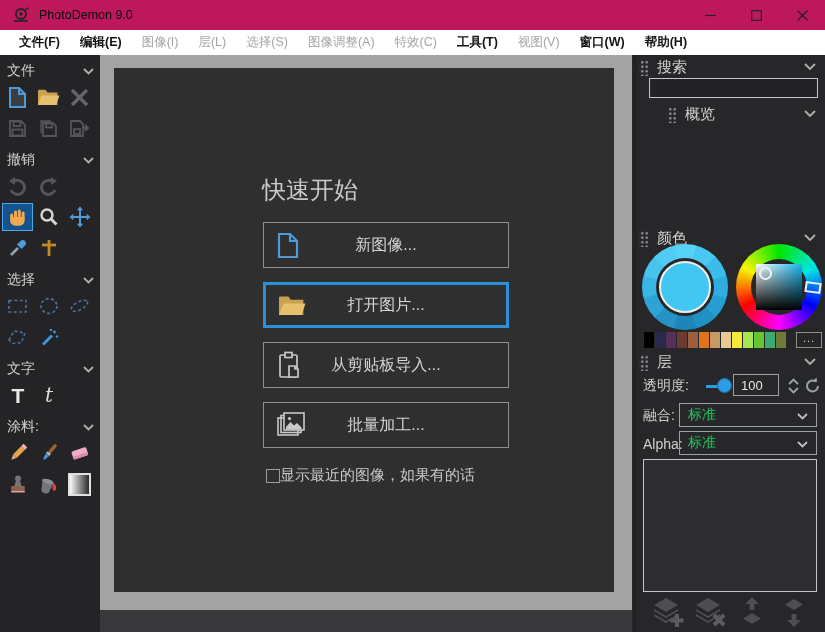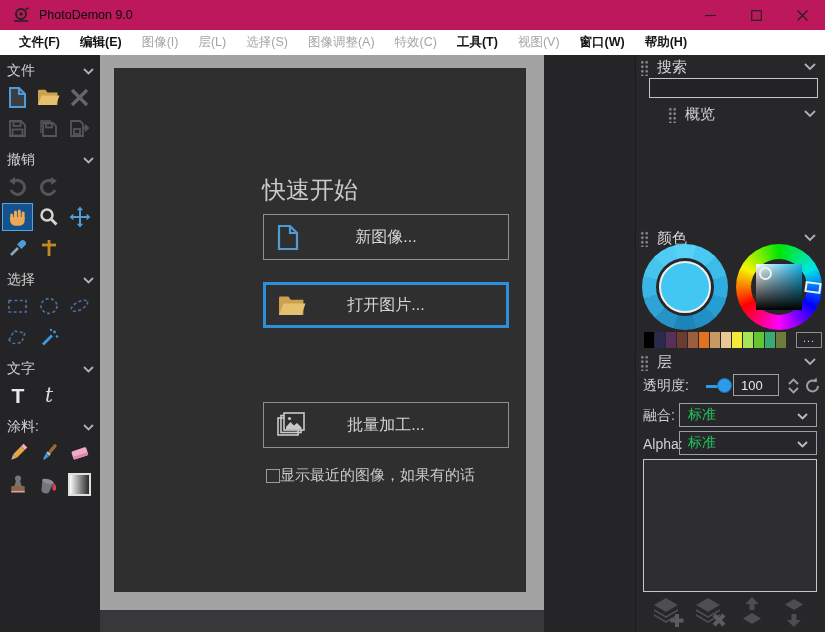--- a/index.html
+++ b/index.html
@@ -14,21 +14,21 @@
   .titlebar .app-icon{margin:0 9px 0 13px;display:flex;align-items:center;}
   .titlebar .title{font-size:12.5px;color:#0a0a0a;}
   .win-controls{position:absolute;right:0;top:0;height:30px;display:flex;}
   .win-btn{width:46px;height:30px;display:flex;align-items:center;justify-content:center;}
   
   .menubar{position:absolute;top:30px;left:0;right:0;height:25px;background:#ffffff;display:flex;align-items:center;padding-left:9px;}
   .menu-item{font-size:12.5px;color:#141414;padding:0 10px;font-weight:bold;}
   .menu-item.disabled{color:#a4a4a4;font-weight:normal;}
   
   .left-toolbar{position:absolute;top:55px;left:0;width:100px;bottom:0;background:#242427;border-right:1px solid #1c1c1e;}
-  .canvas-col{position:absolute;top:55px;left:100px;width:444px;bottom:0;}
+  .canvas-col{position:absolute;top:55px;left:100px;width:532px;bottom:0;}
   .canvas-frame{position:absolute;top:0;left:0;right:0;height:555px;background:#a3a3a3;}
   .canvas-inner{position:absolute;left:14px;top:13px;right:18px;bottom:18px;background:#2f2f30;}
   .status-strip{position:absolute;top:555px;left:0;right:0;bottom:0;background:#38383a;}
   .right-panel{position:absolute;top:55px;left:635px;right:0;bottom:0;background:#27272a;border-left:1px solid #1c1c1e;}
   
   .lt-header{height:22px;padding:5px 6px 0 7px;display:flex;align-items:center;justify-content:space-between;color:#cfcfcf;font-size:14px;}
   .tool-row{display:flex;padding:1px 0 2px 2px;}
   .tool-cell{width:31px;height:28px;display:flex;align-items:center;justify-content:center;border:1px solid transparent;box-sizing:border-box;}
   .tool-cell.selected{background:#15538e;border:1px solid #4fa7ea;}
   .chev{display:block;}
@@ -341,40 +341,51 @@
     </div>
   </div>
 </div>
 
 <div class="canvas-col">
   <div class="canvas-frame">
     <div class="canvas-inner">
 
       <div class="qs-title">快速开始</div>
 
-      <div class="qs-btn" style="top:146px;">
+      <div class="qs-btn" style="top:154px;">
         <span class="qico">
           <svg width="24" height="27" viewBox="0 0 24 27">
               <path d="M3 2 h11 l7 7 v16 h-18z" fill="none" stroke="#4f9bd8" stroke-width="2.2"></path>
               <path d="M14 2 v7 h7" fill="none" stroke="#4f9bd8" stroke-width="2.2"></path>
             </svg>
         </span>
         <span>新图像...</span>
       </div>
 
       <div class="qs-btn focused" style="top:214px;">
         <span class="qico">
           <svg width="28" height="23" viewBox="0 0 28 23">
               <path d="M1 21 V4 a1.4 1.4 0 0 1 1.4-1.4 h8 l2.4 3.2 h12.6 V21z" fill="#caa14e"></path>
               <path d="M1 21 L5.5 9.5 h22 L23.5 21z" fill="#e5c06e"></path>
             </svg>
         </span>
         <span>打开图片...</span>
       </div>
 
+      <div class="qs-btn" style="top:274px;">
+        <span class="qico">
+          <svg width="26" height="28" viewBox="0 0 26 28" fill="none" stroke="#c9c9c9" stroke-width="1.7">
+              <rect x="4" y="4" width="17" height="22" rx="1.2"></rect>
+              <rect x="9" y="1.5" width="7" height="5" fill="#2f2f30"></rect>
+              <path d="M13 15 h6 l3 3 v8 h-9z" fill="#2f2f30"></path>
+              <path d="M19 15 v3 h3"></path>
+            </svg>
+        </span>
+        <span>从剪贴板导入...</span>
+      </div>
 
       <div class="qs-btn" style="top:334px;">
         <span class="qico">
           <svg width="30" height="26" viewBox="0 0 30 26" fill="none" stroke="#c9c9c9" stroke-width="1.6">
               <rect x="2" y="6" width="20" height="17"></rect>
               <rect x="5" y="3.5" width="20" height="17"></rect>
               <rect x="8" y="1" width="20" height="17" fill="#2f2f30"></rect>
               <path d="M10 15 l4.5 -5 3.5 3.5 3 -2.5 4.5 4.5 v2 h-15.5z" fill="#c9c9c9" stroke="none"></path>
               <circle cx="13.5" cy="6.5" r="1.6" fill="#c9c9c9" stroke="none"></circle>
             </svg>

